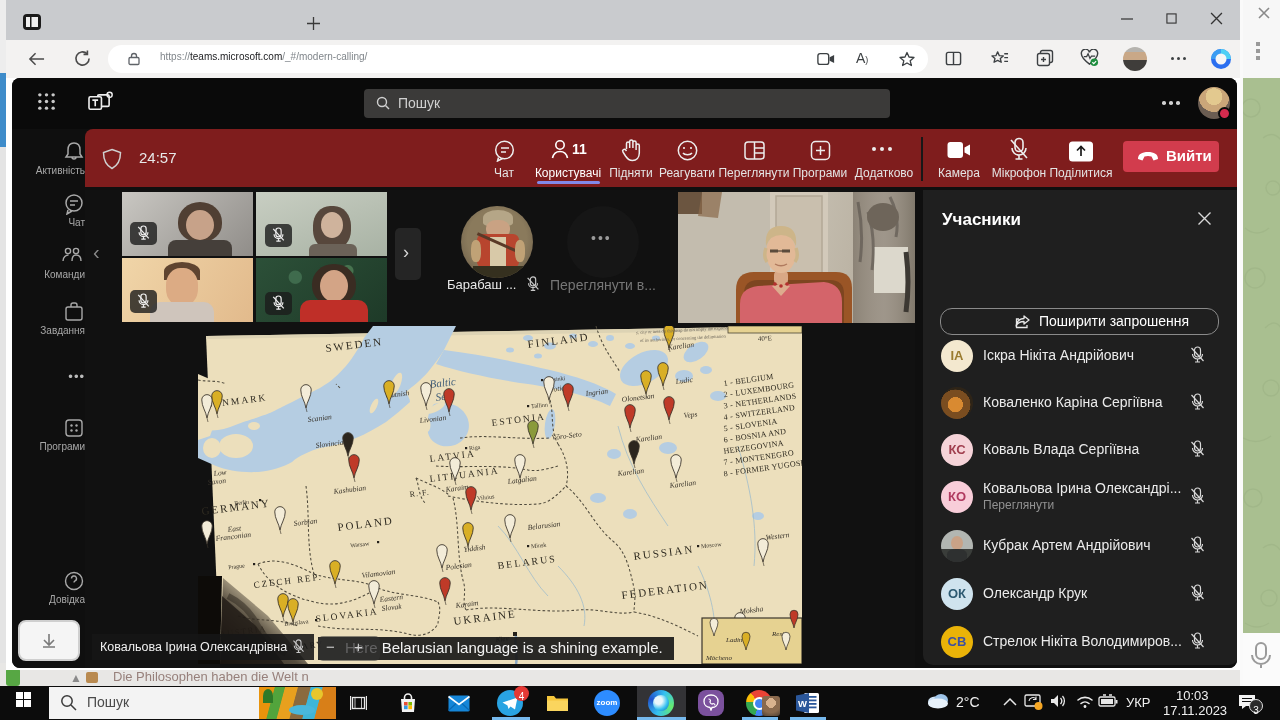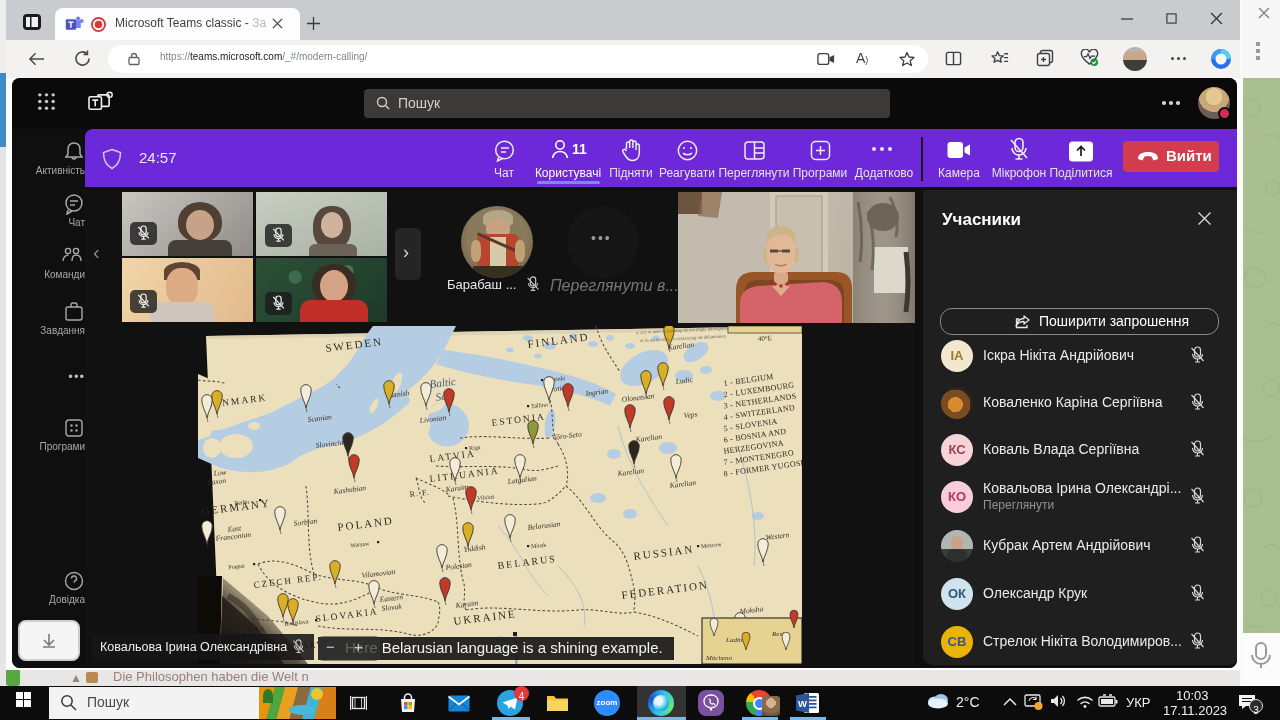--- a/index.html
+++ b/index.html
@@ -63,37 +63,20 @@
 <div class="abs" style="left:6px;top:0;width:1234px;height:670px;background:#fff;">
 
   <div class="abs" style="left:0;top:0;width:1234px;height:40px;background:#c9cbce;">
 
     <svg class="abs" style="left:16px;top:12px;" width="20" height="20" viewBox="0 0 20 20">
       <rect x="1" y="2" width="18" height="16" rx="4" fill="#1b1b1b"></rect>
       <rect x="4" y="5" width="4" height="10" fill="#f0f0f0"></rect>
       <rect x="9.5" y="5" width="6.5" height="10" fill="#f0f0f0"></rect>
     </svg>
 
-    <div class="abs" style="left:49px;top:8px;width:245px;height:32px;background:#fdfdfd;border-radius:8px 8px 0 0;">
-      <svg class="abs" style="left:10px;top:8px;" width="19" height="17" viewBox="0 0 24 21">
-        <rect x="10" y="5" width="10" height="10" rx="1" fill="#7b83eb"></rect>
-        <circle cx="21" cy="6" r="2.6" fill="#7b83eb"></circle>
-        <circle cx="16.5" cy="2.8" r="2.4" fill="#6b74e8"></circle>
-        <rect x="1" y="4" width="13" height="13" rx="1.5" fill="#4b53bc"></rect>
-        <path d="M4 7.5 H11 M7.5 7.5 V14.5" stroke="#fff" stroke-width="1.8" fill="none"></path>
-      </svg>
-      <svg class="abs" style="left:36px;top:9px;" width="15" height="15" viewBox="0 0 16 16">
-        <circle cx="8" cy="8" r="7" fill="none" stroke="#d23b3b" stroke-width="2"></circle>
-        <circle cx="8" cy="8" r="4" fill="#d23b3b"></circle>
-      </svg>
-      <span class="abs" style="left:60px;top:8px;font-size:12px;color:#3f4042;white-space:nowrap;">Microsoft Teams classic - <span style="color:#b9babc;">За</span></span>
-      <svg class="abs" style="left:217px;top:10px;" width="11" height="11" viewBox="0 0 12 12">
-          <path d="M1 1 L11 11 M11 1 L1 11" stroke="#444" stroke-width="1.4"></path>
-        </svg>
-    </div>
     <svg class="abs" style="left:301px;top:17px;" width="13" height="13" viewBox="0 0 14 14">
         <path d="M7 0 L7 14 M0 7 L14 7" stroke="#3a3a3a" stroke-width="1.4"></path>
       </svg>
 
     <svg class="abs" style="left:1115px;top:13px;" width="12" height="12" viewBox="0 0 12 12">
         <path d="M0 6 L12 6" stroke="#333" stroke-width="1.2"></path>
       </svg>
     <svg class="abs" style="left:1160px;top:13px;" width="11" height="11" viewBox="0 0 12 12">
         <rect x="1" y="1" width="10" height="10" fill="none" stroke="#333" stroke-width="1.2"></rect>
       </svg>
@@ -248,21 +231,21 @@
         </div>
         <div class="abs" style="left:6px;top:491px;width:62px;height:41px;background:#f5f5f5;border-radius:8px;border:2px solid #cfcfcf;">
           <svg class="abs" style="left:20px;top:10px;" width="18" height="18" viewBox="0 0 18 18">
               <path d="M9 2 V12 M4 8 L9 13 L14 8 M3 15 H15" fill="none" stroke="#7a7a7a" stroke-width="1.6"></path>
             </svg>
         </div>
       </div>
 
       <div class="abs" style="left:73px;top:51px;width:1154px;height:539px;background:#0f0f0f;border-radius:8px 0 0 0;">
 
-        <div class="abs" style="left:0;top:0;width:1154px;height:58px;background:#6d28d9;border-radius:8px 0 0 0;" id="mtoolbar">
+        <div class="abs" style="left:0;top:0;width:1154px;height:58px;background:#7f1d1d;border-radius:8px 0 0 0;" id="mtoolbar">
           <svg class="abs" style="left:16px;top:19px;" width="22" height="22" viewBox="0 0 22 22">
               <path d="M11 1.5 L19.5 4.5 C19.5 11 17.5 17 11 20.5 C4.5 17 2.5 11 2.5 4.5 Z" fill="none" stroke="#cfcfcf" stroke-width="1.5"></path>
             </svg>
           <span class="abs" style="left:54px;top:20px;font-size:15px;color:#e8e8e8;">24:57</span>
 
           <svg class="abs" style="left:408px;top:10px;" width="23" height="23" viewBox="0 0 23 23">
               <circle cx="11.5" cy="11" r="8.8" fill="none" stroke="#ededed" stroke-width="1.5"></circle>
               <path d="M5.5 18.5 L4.5 22 L9.5 19.5" fill="none" stroke="#ededed" stroke-width="1.5"></path>
               <path d="M8 9 H16 M8 13 H13" stroke="#ededed" stroke-width="1.4"></path>
             </svg>
@@ -401,21 +384,21 @@
           </div>
           <span class="abs" style="left:362px;top:87px;font-size:13px;color:#e8e8e8;">Барабаш ...</span>
           <svg class="abs" style="left:440px;top:86px;" width="16" height="17" viewBox="0 0 17 19">
               <rect x="5.5" y="1" width="6" height="10" rx="3" fill="none" stroke="#c8c8c8" stroke-width="1.3"></rect>
               <path d="M3.5 8 a5 5 0 0 0 10 0 M8.5 13 V16 M6 16 H11" fill="none" stroke="#c8c8c8" stroke-width="1.3"></path>
               <path d="M2.5 2 L14.5 15" stroke="#c8c8c8" stroke-width="1.3"></path>
             </svg>
           <div class="abs" style="left:482px;top:16px;width:72px;height:72px;border-radius:50%;background:#161616;">
             <span class="abs" style="left:24px;top:24px;color:#9a9a9a;font-size:14px;letter-spacing:2px;">•••</span>
           </div>
-          <span class="abs" style="left:465px;top:87px;font-size:16px;color:#767676;font-style:italic;">Переглянути в...</span>
+          <span class="abs" style="left:465px;top:87px;font-size:14px;color:#767676;">Переглянути в...</span>
 
           <div class="abs" style="left:593px;top:2px;width:237px;height:131px;overflow:hidden;background:linear-gradient(100deg,#c3bcae 0 55%,#bdb5a6 70%,#a89f90 100%);" id="bigvid">
             <svg width="237" height="131" viewBox="0 0 237 131">
               <rect x="0" y="0" width="24" height="22" fill="#6b5540"></rect>
               <path d="M24 0 L44 0 L40 26 L20 24 Z" fill="#8a6a4a" opacity="0.7"></path>
               <rect x="92" y="0" width="58" height="92" fill="#d2c9ba"></rect>
               <rect x="98" y="4" width="46" height="88" fill="#c9bfae" stroke="#b3a896" stroke-width="1.5"></rect>
               <rect x="175" y="0" width="62" height="131" fill="#9a9288"></rect>
               <rect x="175" y="0" width="62" height="131" fill="url(#clut)"></rect>
               <rect x="196" y="55" width="34" height="46" fill="#dcd8cc"></rect>

